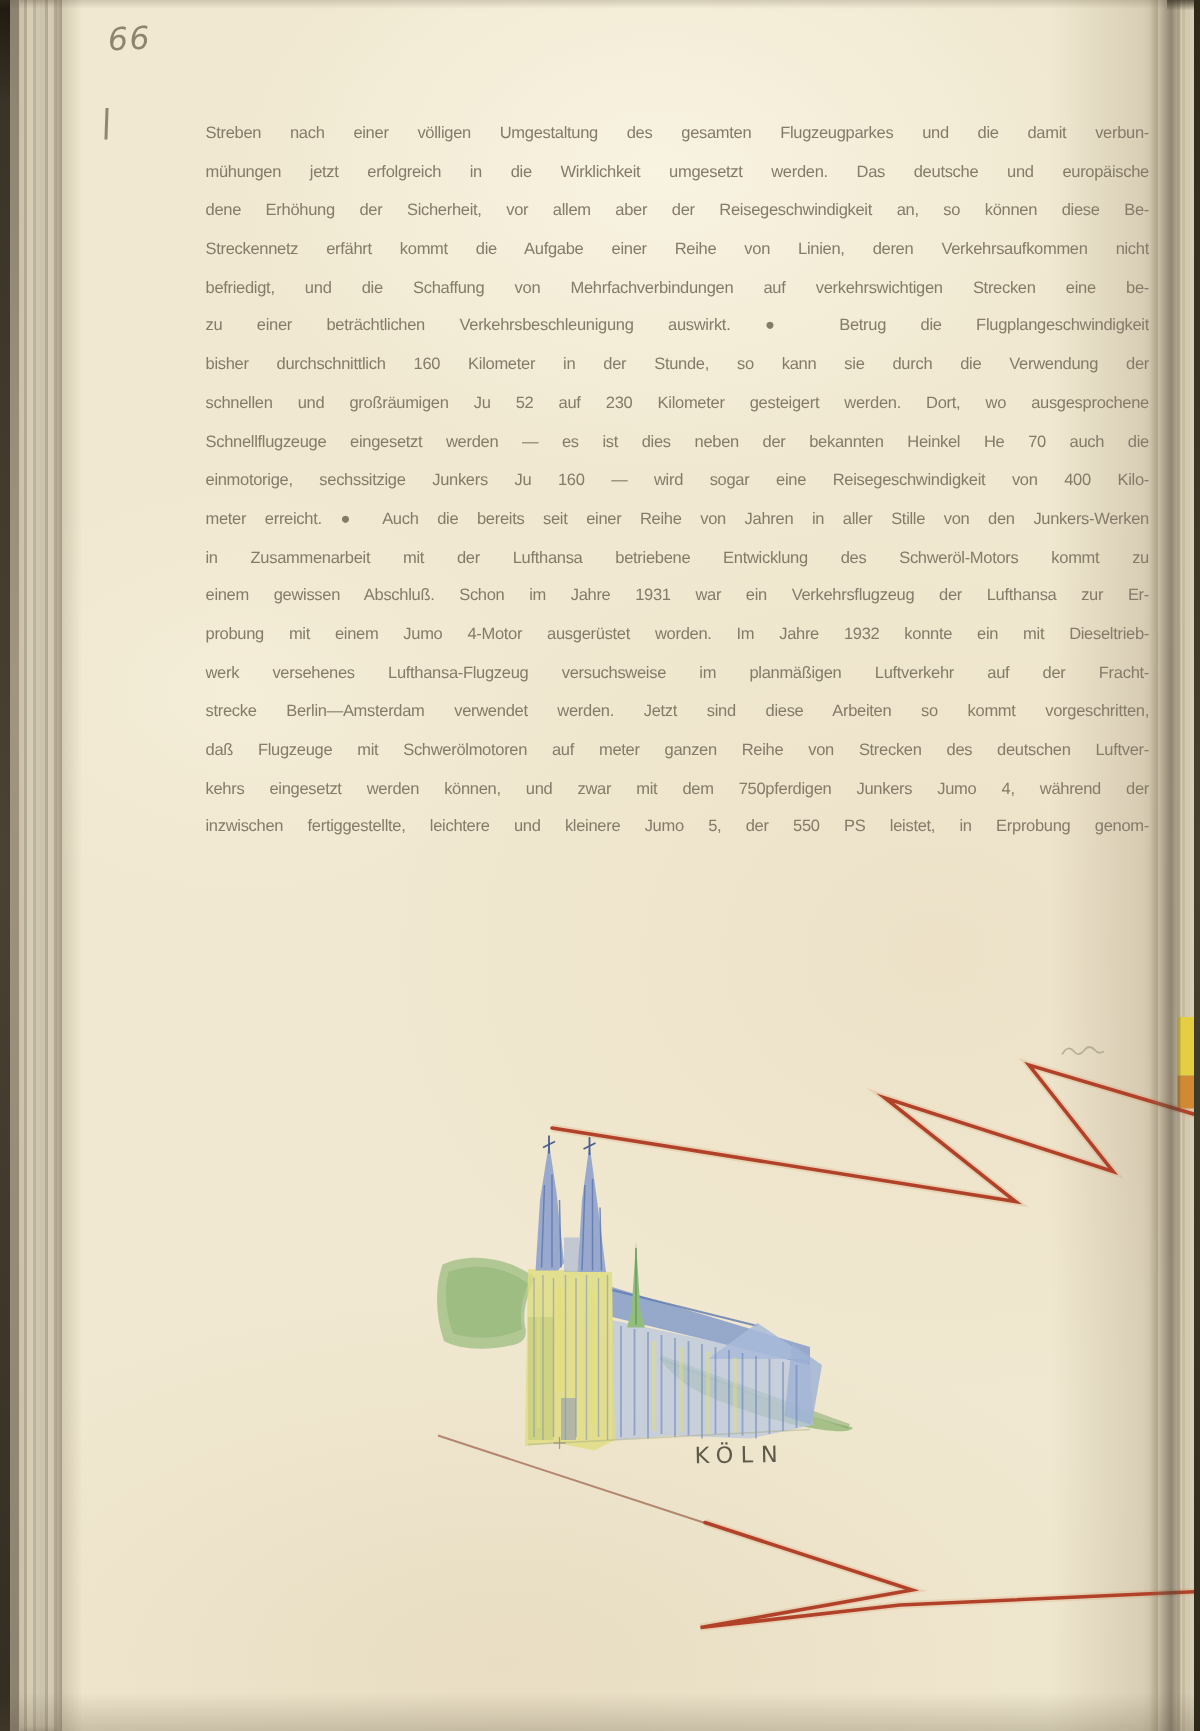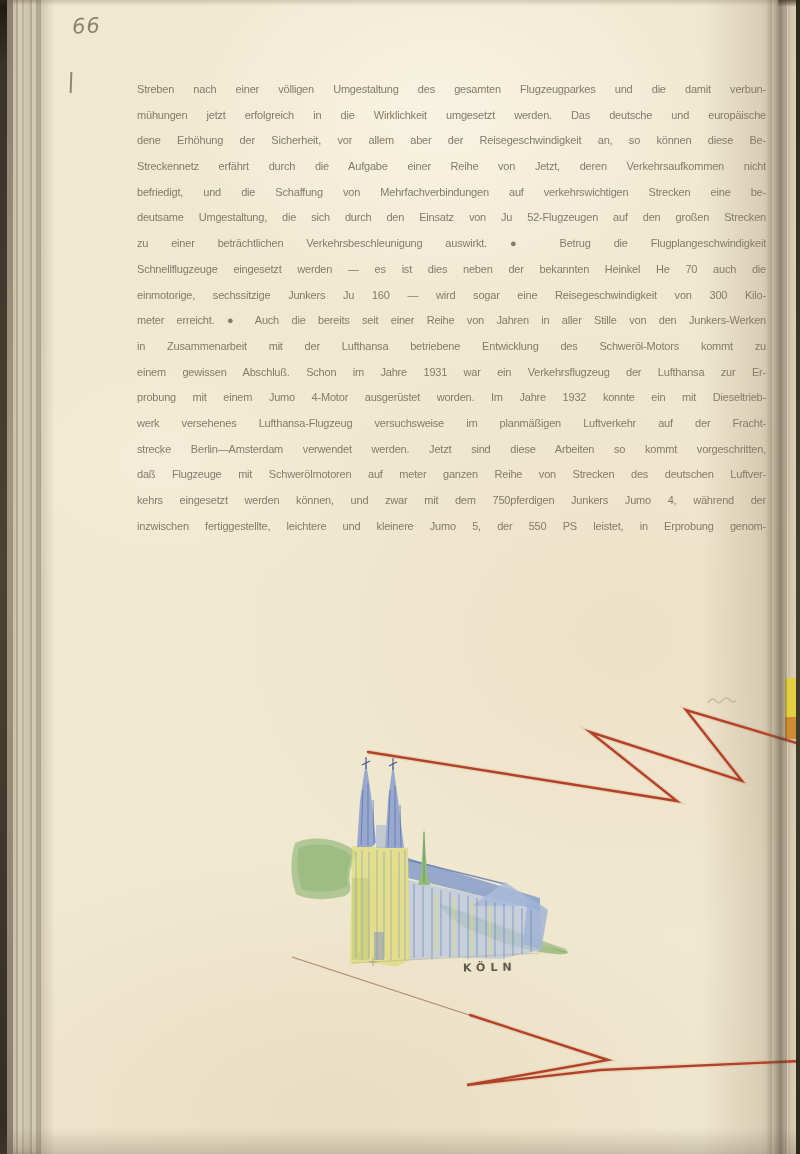--- a/index.html
+++ b/index.html
@@ -81,22 +81,22 @@
     height:25.7px;line-height:25.7px;overflow:hidden;
     font-size:11px;letter-spacing:-0.2px;
     text-align:justify;white-space:normal;}
   .tline::after{content:"";display:inline-block;width:100%;height:0;}
 
   
   .art{position:absolute;left:0;top:0;z-index:4;pointer-events:none;}
   .koln-label{
     position:absolute;left:463px;top:961px;z-index:5;
     font-family:"DejaVu Sans", sans-serif;
-    font-size:11px;color:#5f594a;letter-spacing:5px;
-    transform:rotate(-1deg);font-weight:bold;}
+    font-size:15px;color:#5f594a;letter-spacing:5px;
+    transform:rotate(-1deg);}
 </style>
 </head>
 <body>
 
 <div class="scene">
 
   <div class="page-base"></div>
 
   <div class="edge-left-dark"></div>
   <div class="edge-left-mid"></div>
@@ -222,26 +222,27 @@
   <div class="top-shade"></div>
   <div class="bottom-shade"></div>
 
   <div class="page-number">66</div>
   <div class="flaw-dash"></div>
 
   <div class="text-block">
       <div class="tline">Streben nach einer völligen Umgestaltung des gesamten Flugzeugparkes und die damit verbun-</div>
       <div class="tline">mühungen jetzt erfolgreich in die Wirklichkeit umgesetzt werden. Das deutsche und europäische</div>
       <div class="tline">dene Erhöhung der Sicherheit, vor allem aber der Reisegeschwindigkeit an, so können diese Be-</div>
-      <div class="tline">Streckennetz erfährt durch die Aufgabe einer Reihe von Jetzt, deren Verkehrsaufkommen nicht</div>
+      <div class="tline">Streckennetz erfährt kommt die Aufgabe einer Reihe von Linien, deren Verkehrsaufkommen nicht</div>
       <div class="tline">befriedigt, und die Schaffung von Mehrfachverbindungen auf verkehrswichtigen Strecken eine be-</div>
-      <div class="tline">deutsame Umgestaltung, die sich durch den Einsatz von Ju 52-Flugzeugen auf den großen Strecken</div>
       <div class="tline">zu einer beträchtlichen Verkehrsbeschleunigung auswirkt. ● Betrug die Flugplangeschwindigkeit</div>
+      <div class="tline">bisher durchschnittlich 160 Kilometer in der Stunde, so kann sie durch die Verwendung der</div>
+      <div class="tline">schnellen und großräumigen Ju 52 auf 230 Kilometer gesteigert werden. Dort, wo ausgesprochene</div>
       <div class="tline">Schnellflugzeuge eingesetzt werden — es ist dies neben der bekannten Heinkel He 70 auch die</div>
-      <div class="tline">einmotorige, sechssitzige Junkers Ju 160 — wird sogar eine Reisegeschwindigkeit von 300 Kilo-</div>
+      <div class="tline">einmotorige, sechssitzige Junkers Ju 160 — wird sogar eine Reisegeschwindigkeit von 400 Kilo-</div>
       <div class="tline">meter erreicht. ● Auch die bereits seit einer Reihe von Jahren in aller Stille von den Junkers-Werken</div>
       <div class="tline">in Zusammenarbeit mit der Lufthansa betriebene Entwicklung des Schweröl-Motors kommt zu</div>
       <div class="tline">einem gewissen Abschluß. Schon im Jahre 1931 war ein Verkehrsflugzeug der Lufthansa zur Er-</div>
       <div class="tline">probung mit einem Jumo 4-Motor ausgerüstet worden. Im Jahre 1932 konnte ein mit Dieseltrieb-</div>
       <div class="tline">werk versehenes Lufthansa-Flugzeug versuchsweise im planmäßigen Luftverkehr auf der Fracht-</div>
       <div class="tline">strecke Berlin—Amsterdam verwendet werden. Jetzt sind diese Arbeiten so kommt vorgeschritten,</div>
       <div class="tline">daß Flugzeuge mit Schwerölmotoren auf meter ganzen Reihe von Strecken des deutschen Luftver-</div>
       <div class="tline">kehrs eingesetzt werden können, und zwar mit dem 750pferdigen Junkers Jumo 4, während der</div>
       <div class="tline">inzwischen fertiggestellte, leichtere und kleinere Jumo 5, der 550 PS leistet, in Erprobung genom-</div>
     </div>

